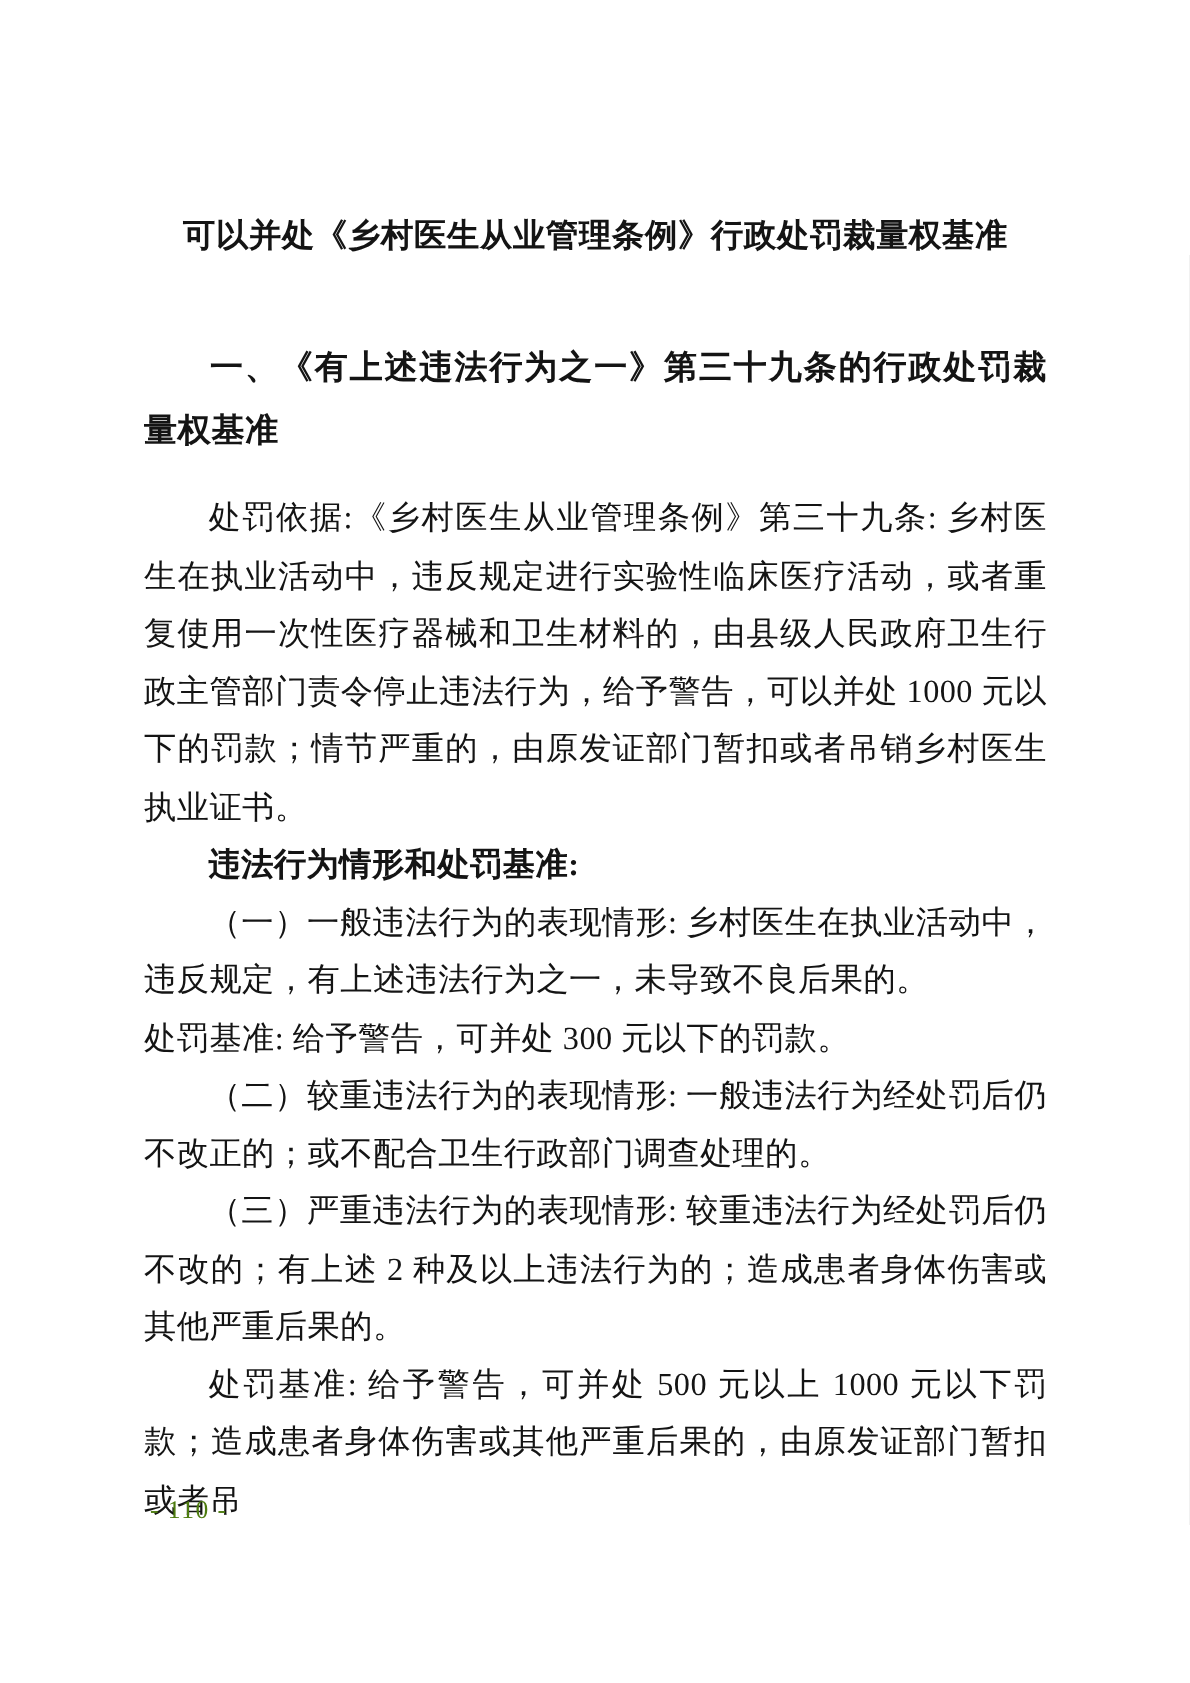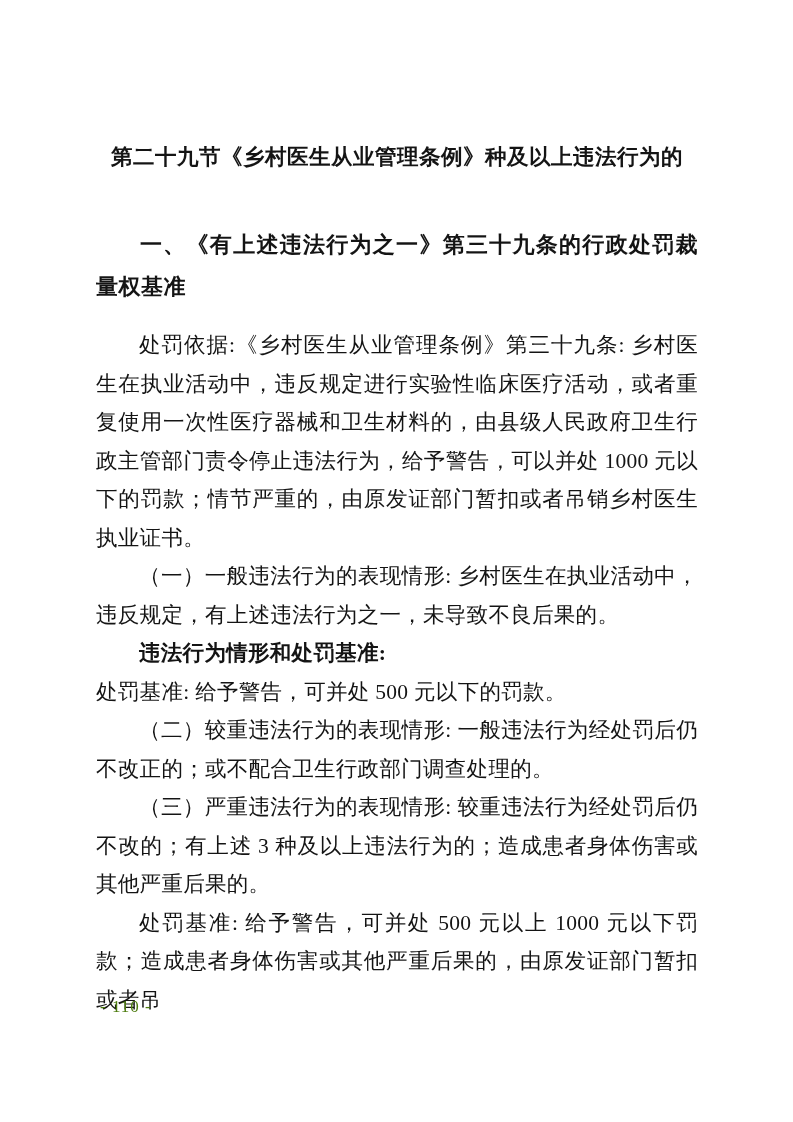--- a/index.html
+++ b/index.html
@@ -59,26 +59,26 @@
     font-size: 17px;
     letter-spacing: 1px;
     color: #4d7c0f;
   }
 </style>
 </head>
 <body>
 
 <div class="page">
   <div class="content">
-    <h1 class="doc-title">第二十九节《乡村医生从业管理条例》种及以上违法行为的</h1>
+    <h1 class="doc-title">可以并处《乡村医生从业管理条例》行政处罚裁量权基准</h1>
     <h2 class="doc-heading">一、《有上述违法行为之一》第三十九条的行政处罚裁量权基准</h2>
     <div class="paragraphs">
         <p class="indent">处罚依据:《乡村医生从业管理条例》第三十九条: 乡村医生在执业活动中，违反规定进行实验性临床医疗活动，或者重复使用一次性医疗器械和卫生材料的，由县级人民政府卫生行政主管部门责令停止违法行为，给予警告，可以并处 1000 元以下的罚款；情节严重的，由原发证部门暂扣或者吊销乡村医生执业证书。</p>
+        <p class="indent bold">违法行为情形和处罚基准:</p>
         <p class="indent">（一）一般违法行为的表现情形: 乡村医生在执业活动中，违反规定，有上述违法行为之一，未导致不良后果的。</p>
-        <p class="indent bold">违法行为情形和处罚基准:</p>
-        <p class="">处罚基准: 给予警告，可并处 500 元以下的罚款。</p>
+        <p class="">处罚基准: 给予警告，可并处 300 元以下的罚款。</p>
         <p class="indent">（二）较重违法行为的表现情形: 一般违法行为经处罚后仍不改正的；或不配合卫生行政部门调查处理的。</p>
-        <p class="indent">（三）严重违法行为的表现情形: 较重违法行为经处罚后仍不改的；有上述 3 种及以上违法行为的；造成患者身体伤害或其他严重后果的。</p>
+        <p class="indent">（三）严重违法行为的表现情形: 较重违法行为经处罚后仍不改的；有上述 2 种及以上违法行为的；造成患者身体伤害或其他严重后果的。</p>
         <p class="indent">处罚基准: 给予警告，可并处 500 元以上 1000 元以下罚款；造成患者身体伤害或其他严重后果的，由原发证部门暂扣或者吊</p>
       </div>
   </div>
   <div class="page-footer">- 110 -</div>
 </div>
 
 </body></html>

